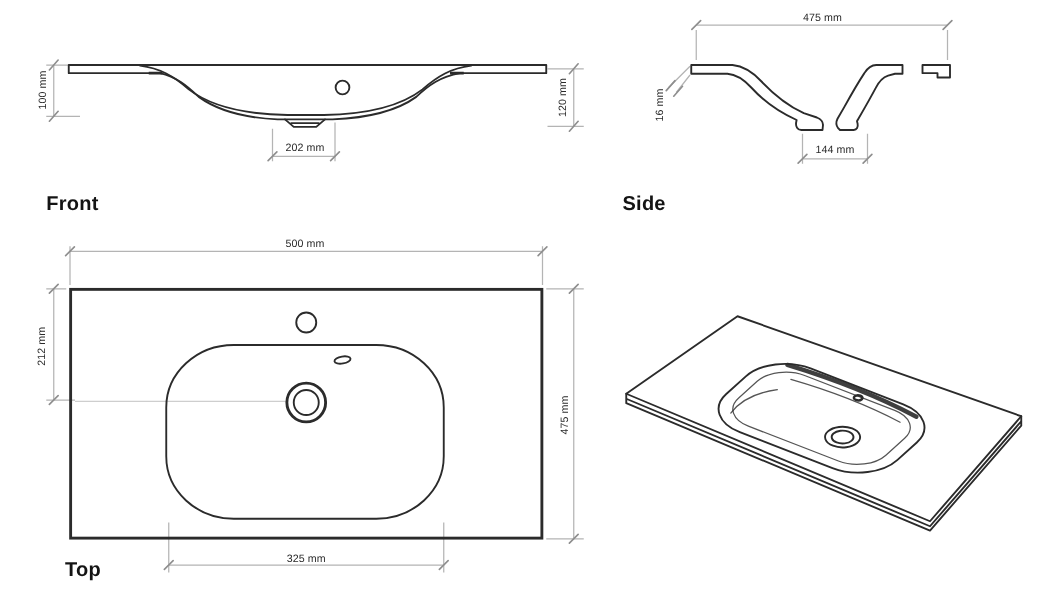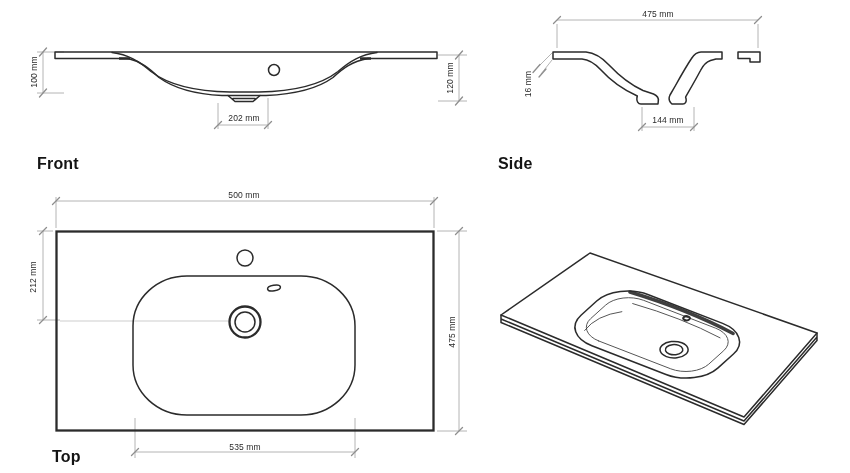--- a/index.html
+++ b/index.html
@@ -125,16 +125,16 @@
   <span class="view-label" style="left:37px;top:156px">Front</span>
 
   <span class="dimtxt" style="left:658px;top:14px">475 mm</span>
   <span class="dimtxt rot" style="left:528px;top:84px">16 mm</span>
   <span class="dimtxt" style="left:668px;top:120px">144 mm</span>
   <span class="view-label" style="left:498px;top:156px">Side</span>
 
   <span class="dimtxt" style="left:244px;top:195px">500 mm</span>
   <span class="dimtxt rot" style="left:33px;top:277px">212 mm</span>
   <span class="dimtxt rot" style="left:452px;top:332px">475 mm</span>
-  <span class="dimtxt" style="left:245px;top:447px">535 mm</span>
+  <span class="dimtxt" style="left:245px;top:447px">325 mm</span>
   <span class="view-label" style="left:52px;top:449px">Top</span>
 
 </div>
 
 </body></html>

